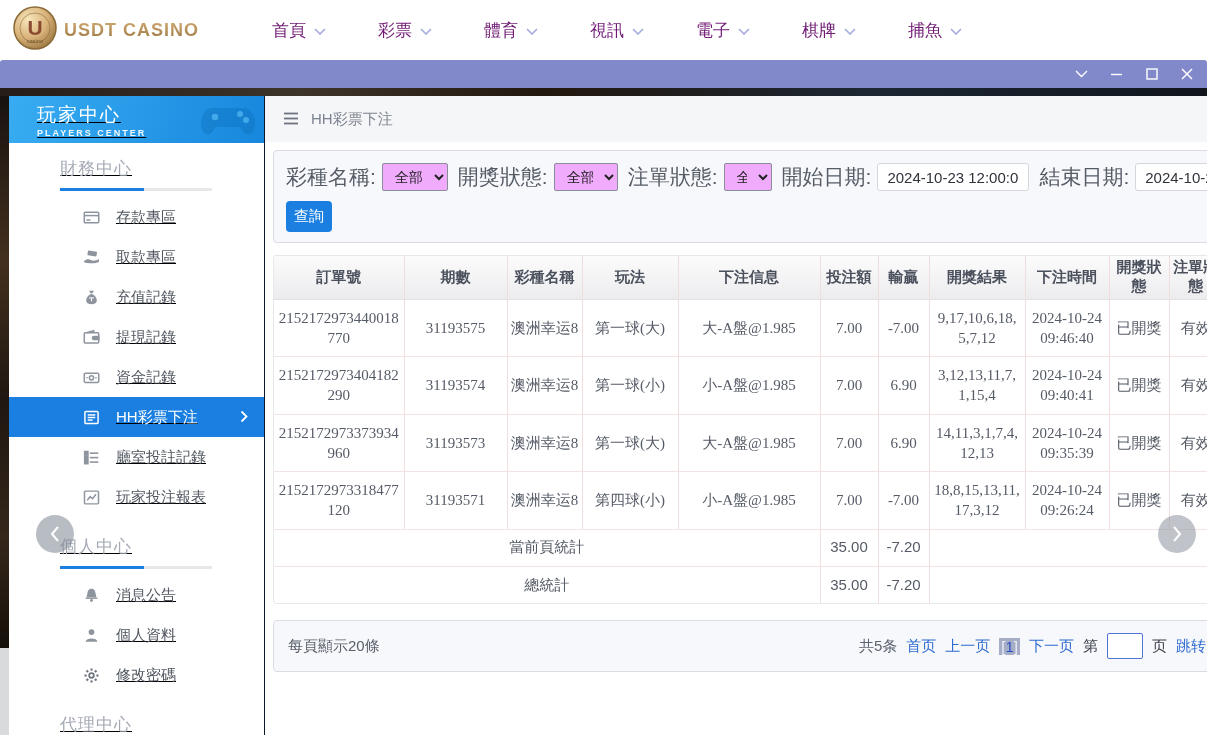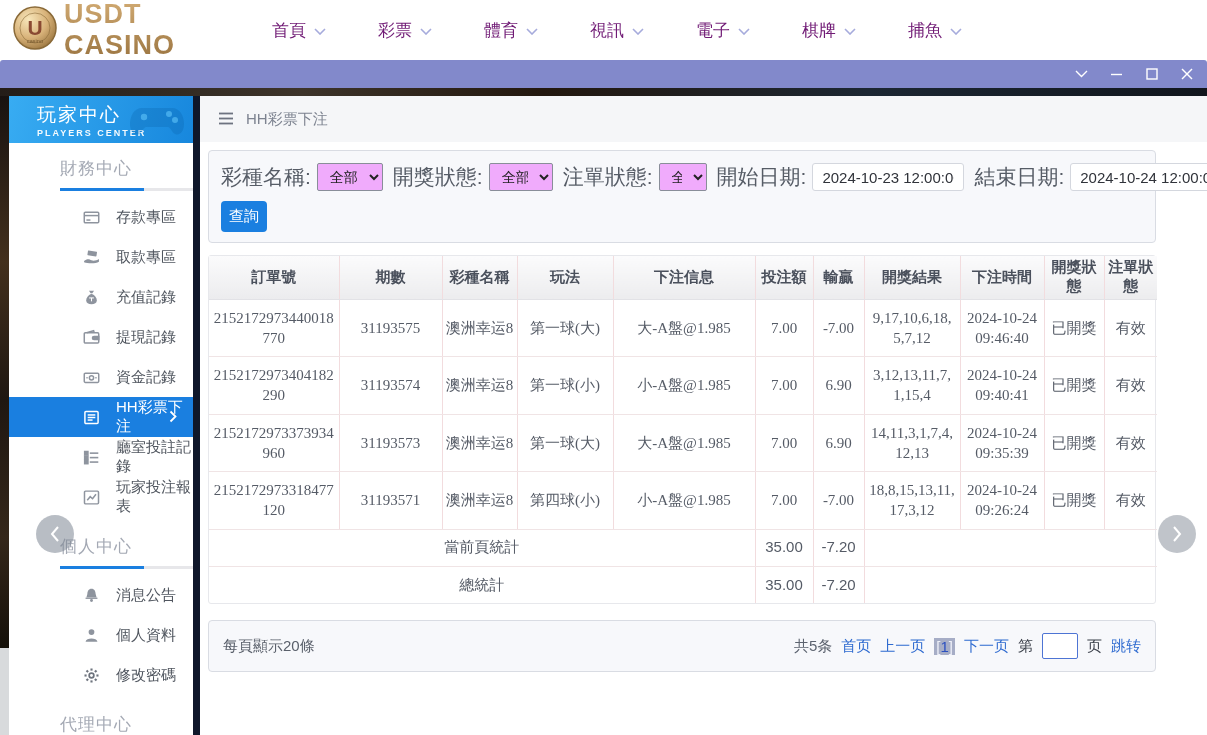--- a/index.html
+++ b/index.html
@@ -2,41 +2,41 @@
 <html style="--accent_blue: #1a7fe0; --titlebar_purple: #8289cb; --link_blue: #2f6bd0; --sidebar_grad_start: #38acf2; --sidebar_grad_end: #1787dd; --logo_gold: #b08a50; --table_divider_pink: #f2dcde;"><head>
 <meta charset="utf-8">
 <style>
   * { margin:0; padding:0; box-sizing:border-box; }
   html,body { width:1207px; height:735px; overflow:hidden; background:#fff;
     font-family:"Liberation Sans","DejaVu Sans",sans-serif; }
 
   
   .topnav { height:60px; background:#fff; display:flex; align-items:center; padding-left:12px; }
   .logo { display:flex; align-items:center; gap:6px; width:238px; }
-  .logo-text { font-size:27px; font-weight:bold; letter-spacing:1px;
+  .logo-text { font-size:18px; font-weight:bold; letter-spacing:1px;
     background:linear-gradient(180deg,#d2ab73,#9a7440);
     -webkit-background-clip:text; background-clip:text; color:transparent; }
   .main-nav { display:flex; gap:52px; align-items:center; margin-left:22px; }
   .nav-item { display:flex; align-items:center; gap:8px; font-size:17px; color:#701a75; cursor:pointer; }
 
   
   .titlebar { height:28px; background:var(--titlebar_purple,#8289cb); display:flex;
     align-items:center; justify-content:flex-end; gap:20px; padding-right:13px; border-radius:3px 3px 0 0; }
   .tb-btn { width:15px; height:15px; display:flex; align-items:center; justify-content:center; cursor:pointer; }
 
   .dark-band { height:8px; background:linear-gradient(90deg,#241d18,#3d342a 25%,#23180f 45%,#1c2733 72%,#11161d); }
 
   
   .win { position:absolute; left:9px; top:96px; width:1198px; height:639px; display:flex; background:#fff; }
   .left-strip-dark { position:absolute; left:0; top:96px; width:9px; height:552px;
     background:linear-gradient(180deg,#181210,#43301d 30%,#1f1711 55%,#35271a 80%,#151009); }
   .left-strip-gray { position:absolute; left:0; top:648px; width:9px; height:87px; background:#d8dadc; }
 
   
-  .sidebar { width:191px; background:#fff; border-right:7px solid #0f172a; overflow:hidden; flex:none; }
+  .sidebar { width:256px; background:#fff; border-right:1px solid #0f172a; overflow:hidden; flex:none;text-decoration:underline; }
   .sb-header { height:47px; background:linear-gradient(105deg,var(--sidebar_grad_start,#38acf2),var(--sidebar_grad_end,#1787dd));
     color:#fff; padding:6px 0 0 28px; position:relative; }
   .sb-header .t { font-size:19px; letter-spacing:2px; }
   .sb-header .s { font-size:9px; letter-spacing:2px; font-weight:bold; opacity:.95; }
   .sb-header .pad { position:absolute; right:6px; top:4px; opacity:.8; }
   .sb-section-label { font-size:17px; color:#a4a9b4; padding:14px 0 8px 51px; letter-spacing:1px; }
   .sb-divider { margin-left:51px; width:152px; height:3px; background:#e7e7ea; position:relative; }
   .sb-divider::before { content:""; position:absolute; left:0; top:0; width:84px; height:3px;
     background:var(--accent_blue,#1a7fe0); }
   .sb-item { height:40px; display:flex; align-items:center; gap:16px; padding-left:101px; cursor:pointer;

